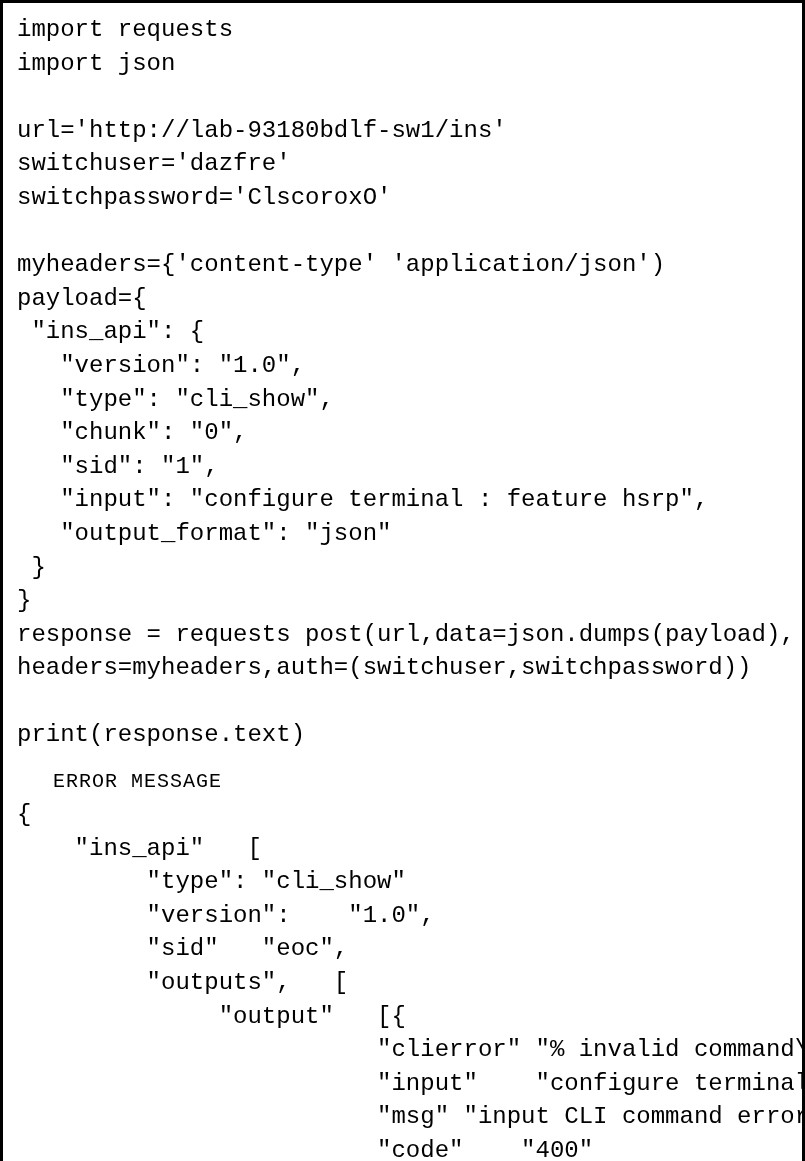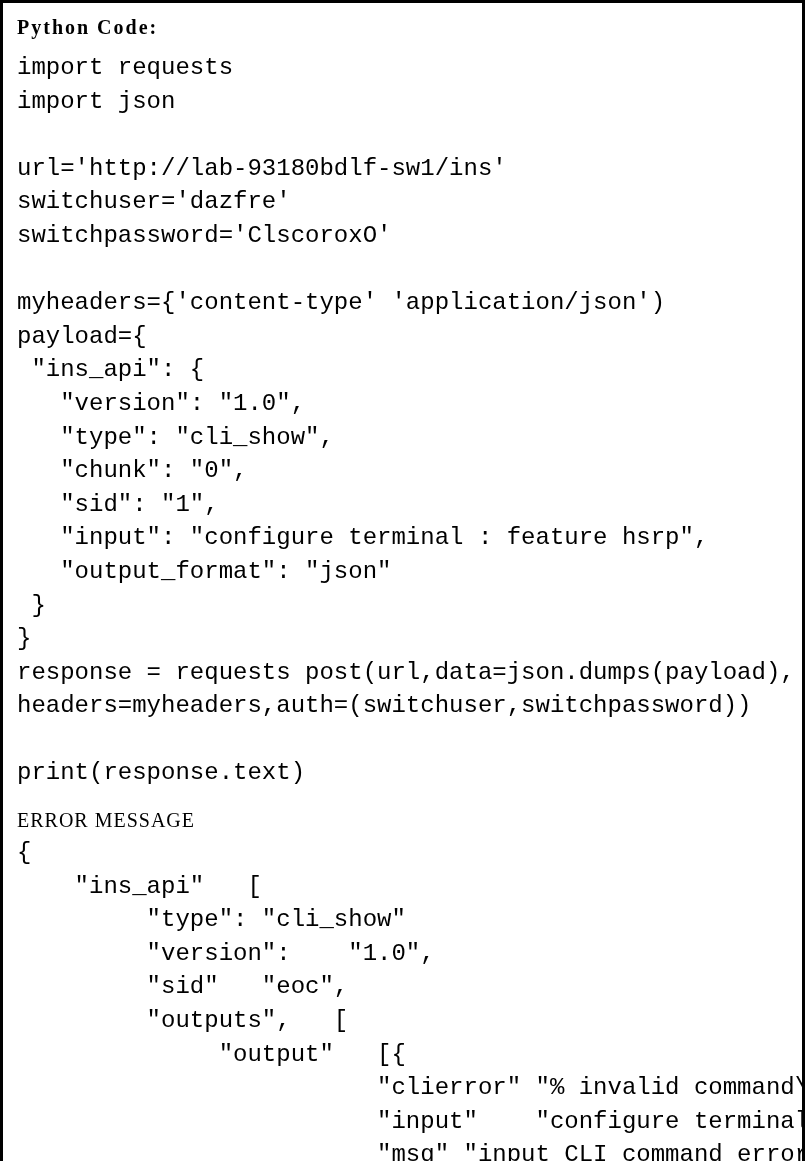--- a/index.html
+++ b/index.html
@@ -19,39 +19,39 @@
       background: #fff;
     }
     .title {
       font-family: "Times New Roman", Times, serif;
       font-weight: bold;
       font-size: 20px;
       letter-spacing: 2px;
       margin-bottom: 10px;
     }
     .error-title {
-      font-family: Liberation Serif, serif;
+      font-family: Liberation Mono, monospace;
       font-size: 20px;
       letter-spacing: 1px;
       margin-top: 8px;
       margin-bottom: 2px;
+      margin-left: 36px;
     }
     pre {
       margin: 0;
       font-family: "Courier New", Courier, monospace;
       font-size: 24px;
       line-height: 1.4;
       white-space: pre;
     }
   </style>
 </head>
 <body>
 
 <div class="container">
-  <div class="title">Python  Code:</div>
   <pre>import requests
 import json
 
 url='http://lab-93180bdlf-sw1/ins'
 switchuser='dazfre'
 switchpassword='ClscoroxO'
 
 myheaders={'content-type' 'application/json')
 payload={
  "ins_api": {

